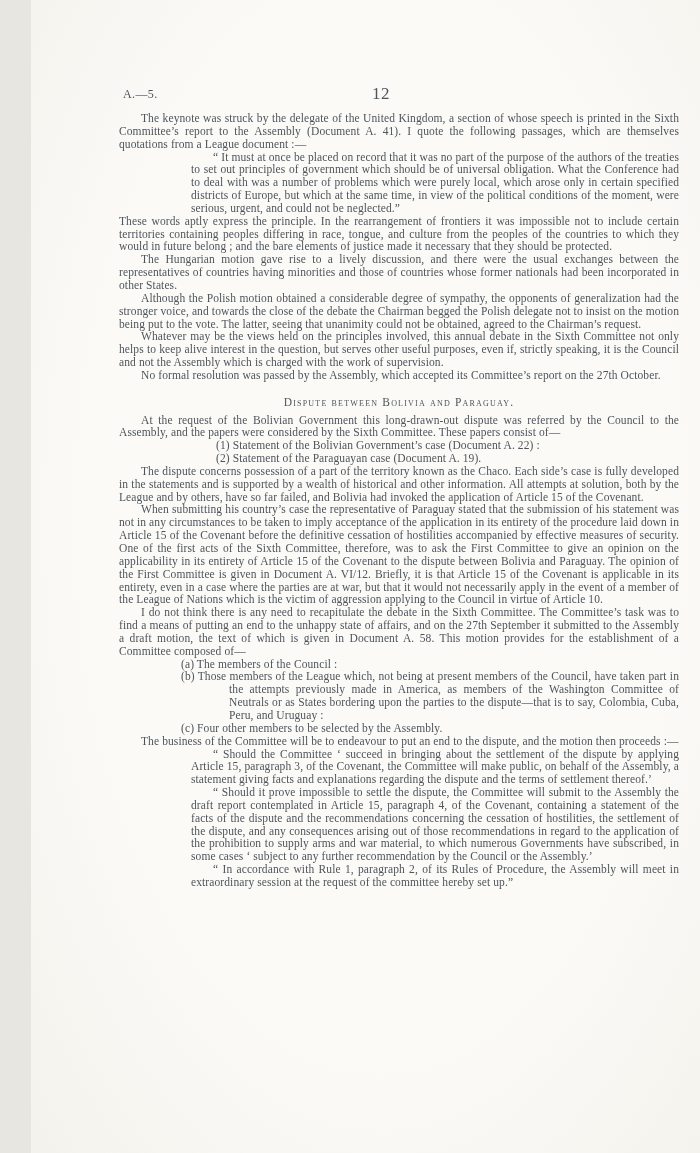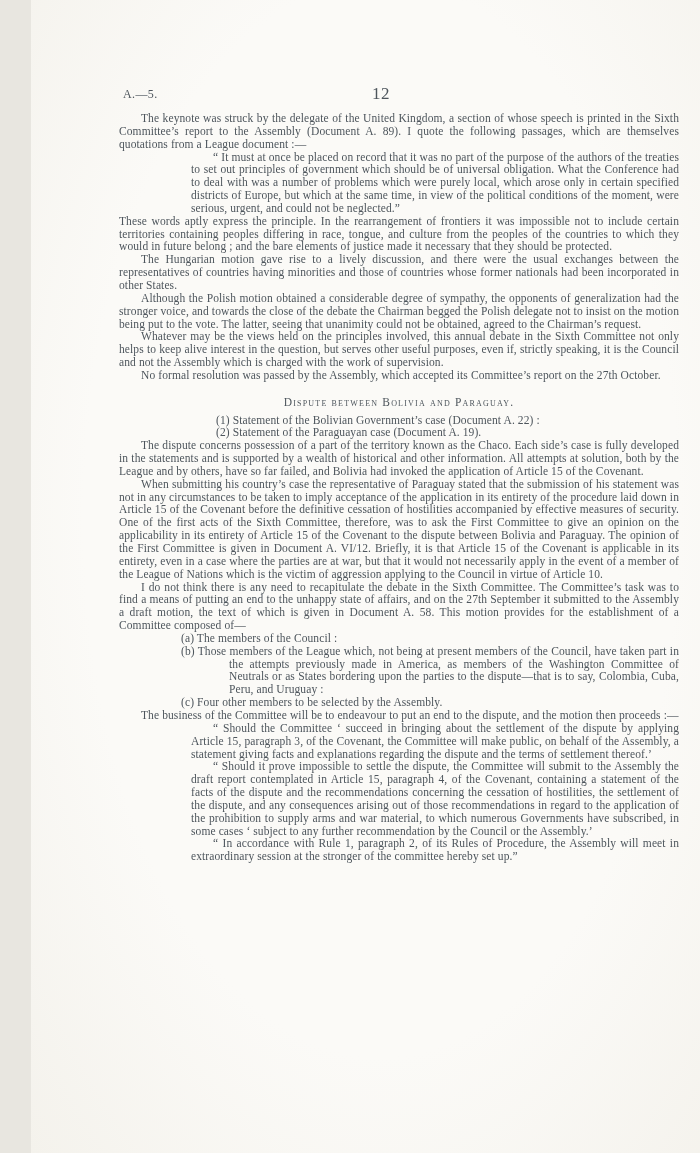--- a/index.html
+++ b/index.html
@@ -45,38 +45,39 @@
 
 <div class="page">
   <div class="content">
 
     <div class="header">
       <span class="doc-ref">A.—5.</span>
       <span class="page-num">12</span>
     </div>
 
     <div class="body">
-      <p class="indent">The keynote was struck by the delegate of the United Kingdom, a section of whose speech is printed in the Sixth Committee’s report to the Assembly (Document A. 89).  I quote the following passages, which are themselves quotations from a League document :—</p>
+      <p class="indent">The keynote was struck by the delegate of the United Kingdom, a section of whose speech is printed in the Sixth Committee’s report to the Assembly (Document A. 41).  I quote the following passages, which are themselves quotations from a League document :—</p>
       <p class="quote">“ It must at once be placed on record that it was no part of the purpose of the authors of the treaties to set out principles of government which should be of universal obligation. What the Conference had to deal with was a number of problems which were purely local, which arose only in certain specified districts of Europe, but which at the same time, in view of the political conditions of the moment, were serious, urgent, and could not be neglected.”</p>
       <p class="noindent">These words aptly express the principle.  In the rearrangement of frontiers it was impossible not to include certain territories containing peoples differing in race, tongue, and culture from the peoples of the countries to which they would in future belong ;  and the bare elements of justice made it necessary that they should be protected.</p>
       <p class="indent">The Hungarian motion gave rise to a lively discussion, and there were the usual exchanges between the representatives of countries having minorities and those of countries whose former nationals had been incorporated in other States.</p>
       <p class="indent">Although the Polish motion obtained a considerable degree of sympathy, the opponents of generalization had the stronger voice, and towards the close of the debate the Chairman begged the Polish delegate not to insist on the motion being put to the vote.  The latter, seeing that unanimity could not be obtained, agreed to the Chairman’s request.</p>
       <p class="indent">Whatever may be the views held on the principles involved, this annual debate in the Sixth Committee not only helps to keep alive interest in the question, but serves other useful purposes, even if, strictly speaking, it is the Council and not the Assembly which is charged with the work of supervision.</p>
       <p class="indent">No formal resolution was passed by the Assembly, which accepted its Committee’s report on the 27th October.</p>
 
       <h2 class="section-heading">Dispute between Bolivia and Paraguay.</h2>
 
+      <p class="indent">At the request of the Bolivian Government this long-drawn-out dispute was referred by the Council to the Assembly, and the papers were considered by the Sixth Committee.  These papers consist of—</p>
       <p class="list-num">(1) Statement of the Bolivian Government’s case (Document A. 22) :</p>
       <p class="list-num">(2) Statement of the Paraguayan case (Document A. 19).</p>
       <p class="indent">The dispute concerns possession of a part of the territory known as the Chaco.  Each side’s case is fully developed in the statements and is supported by a wealth of historical and other information. All attempts at solution, both by the League and by others, have so far failed, and Bolivia had invoked the application of Article 15 of the Covenant.</p>
       <p class="indent">When submitting his country’s case the representative of Paraguay stated that the submission of his statement was not in any circumstances to be taken to imply acceptance of the application in its entirety of the procedure laid down in Article 15 of the Covenant before the definitive cessation of hostilities accompanied by effective measures of security.  One of the first acts of the Sixth Committee, therefore, was to ask the First Committee to give an opinion on the applicability in its entirety of Article 15 of the Covenant to the dispute between Bolivia and Paraguay.  The opinion of the First Committee is given in Document A. VI/12.  Briefly, it is that Article 15 of the Covenant is applicable in its entirety, even in a case where the parties are at war, but that it would not necessarily apply in the event of a member of the League of Nations which is the victim of aggression applying to the Council in virtue of Article 10.</p>
       <p class="indent">I do not think there is any need to recapitulate the debate in the Sixth Committee.  The Committee’s task was to find a means of putting an end to the unhappy state of affairs, and on the 27th September it submitted to the Assembly a draft motion, the text of which is given in Document A. 58.   This motion provides for the establishment of a Committee composed of—</p>
       <p class="list-a">(a) The members of the Council :</p>
       <p class="list-b">(b) Those members of the League which, not being at present members of the Council, have taken part in the attempts previously made in America, as members of the Washington Committee of Neutrals or as States bordering upon the parties to the dispute—that is to say, Colombia, Cuba, Peru, and Uruguay :</p>
       <p class="list-c">(c) Four other members to be selected by the Assembly.</p>
       <p class="indent">The business of the Committee will be to endeavour to put an end to the dispute, and the motion then proceeds :—</p>
       <p class="quote">“ Should the Committee ‘ succeed in bringing about the settlement of the dispute by applying Article 15, paragraph 3, of the Covenant, the Committee will make public, on behalf of the Assembly, a statement giving facts and explanations regarding the dispute and the terms of settlement thereof.’</p>
       <p class="quote">“ Should it prove impossible to settle the dispute, the Committee will submit to the Assembly the draft report contemplated in Article 15, paragraph 4, of the Covenant, containing a statement of the facts of the dispute and the recommendations concerning the cessation of hostilities, the settlement of the dispute, and any consequences arising out of those recommendations in regard to the application of the prohibition to supply arms and war material, to which numerous Governments have subscribed, in some cases ‘ subject to any further recommendation by the Council or the Assembly.’</p>
-      <p class="quote">“ In accordance with Rule 1, paragraph 2, of its Rules of Procedure, the Assembly will meet in extraordinary session at the stronger of the committee hereby set up.”</p>
+      <p class="quote">“ In accordance with Rule 1, paragraph 2, of its Rules of Procedure, the Assembly will meet in extraordinary session at the request of the committee hereby set up.”</p>
     </div>
 
   </div>
 </div>
 
 </body></html>

